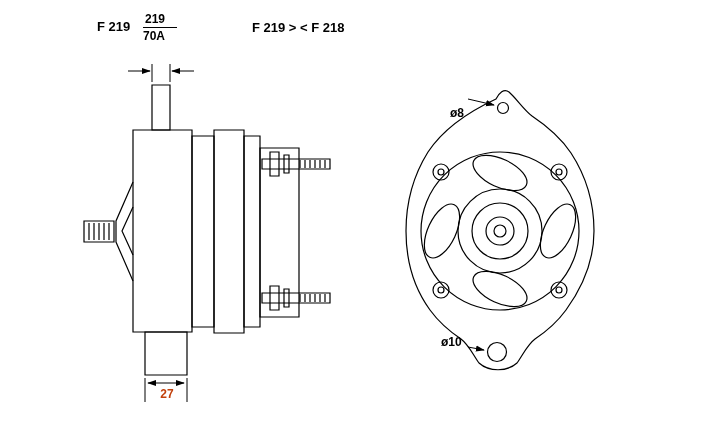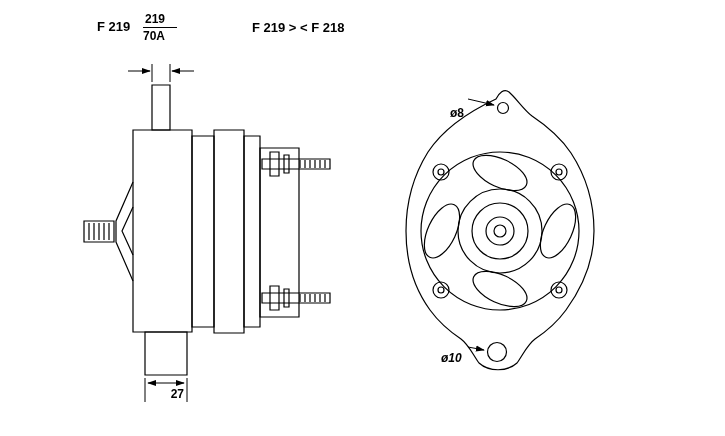--- a/index.html
+++ b/index.html
@@ -33,24 +33,24 @@
     padding:0 2px 1px 2px;
   }
   .fraction .den{
     display:block;
     padding-top:1px;
   }
   .dim-27{
     position:absolute;
     left:150px;top:387px;
     width:34px;
-    text-align:right;
+    text-align:center;
     font-weight:bold;
     font-size:12px;
-    color:#000000;
+    color:#c2410c;
     background:#fff;
   }
   svg{position:absolute;left:0;top:0;}
   svg *{vector-effect:non-scaling-stroke;}
 </style>
 </head>
 <body>
 
 <div class="canvas">
 
@@ -58,21 +58,21 @@
 
   <div class="fraction">
     <span class="num">219</span>
     <span class="den">70A</span>
   </div>
 
   <div class="label" style="left:252px;top:21px;">F 219 &gt; &lt; F 218</div>
 
   <div class="label small" style="left:450px;top:87px;">ø8</div>
 
-  <div class="label small" style="left:441px;top:332px;font-style:italic;">ø10</div>
+  <div class="label small" style="left:441px;top:316px;">ø10</div>
 
   <div class="dim-27">27</div>
 
   <svg width="725" height="436" viewBox="0 0 725 436">
     <defs>
       <marker id="arr" viewBox="0 0 10 10" refX="9" refY="5" markerWidth="9" markerHeight="9" orient="auto-start-reverse">
         <path d="M0,1.5 L10,5 L0,8.5 z" fill="#000"></path>
       </marker>
     </defs>
 

